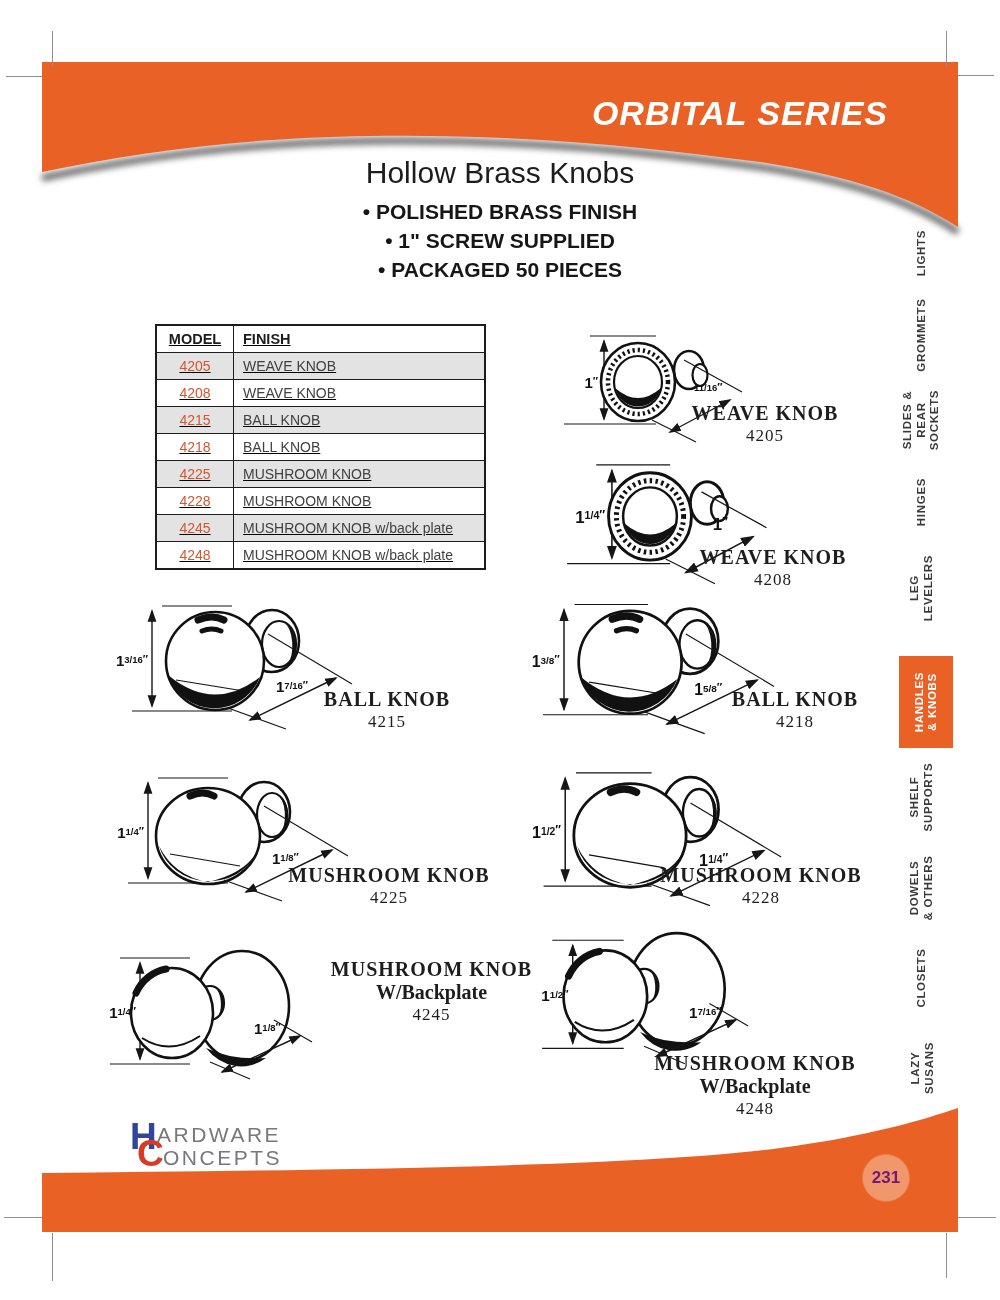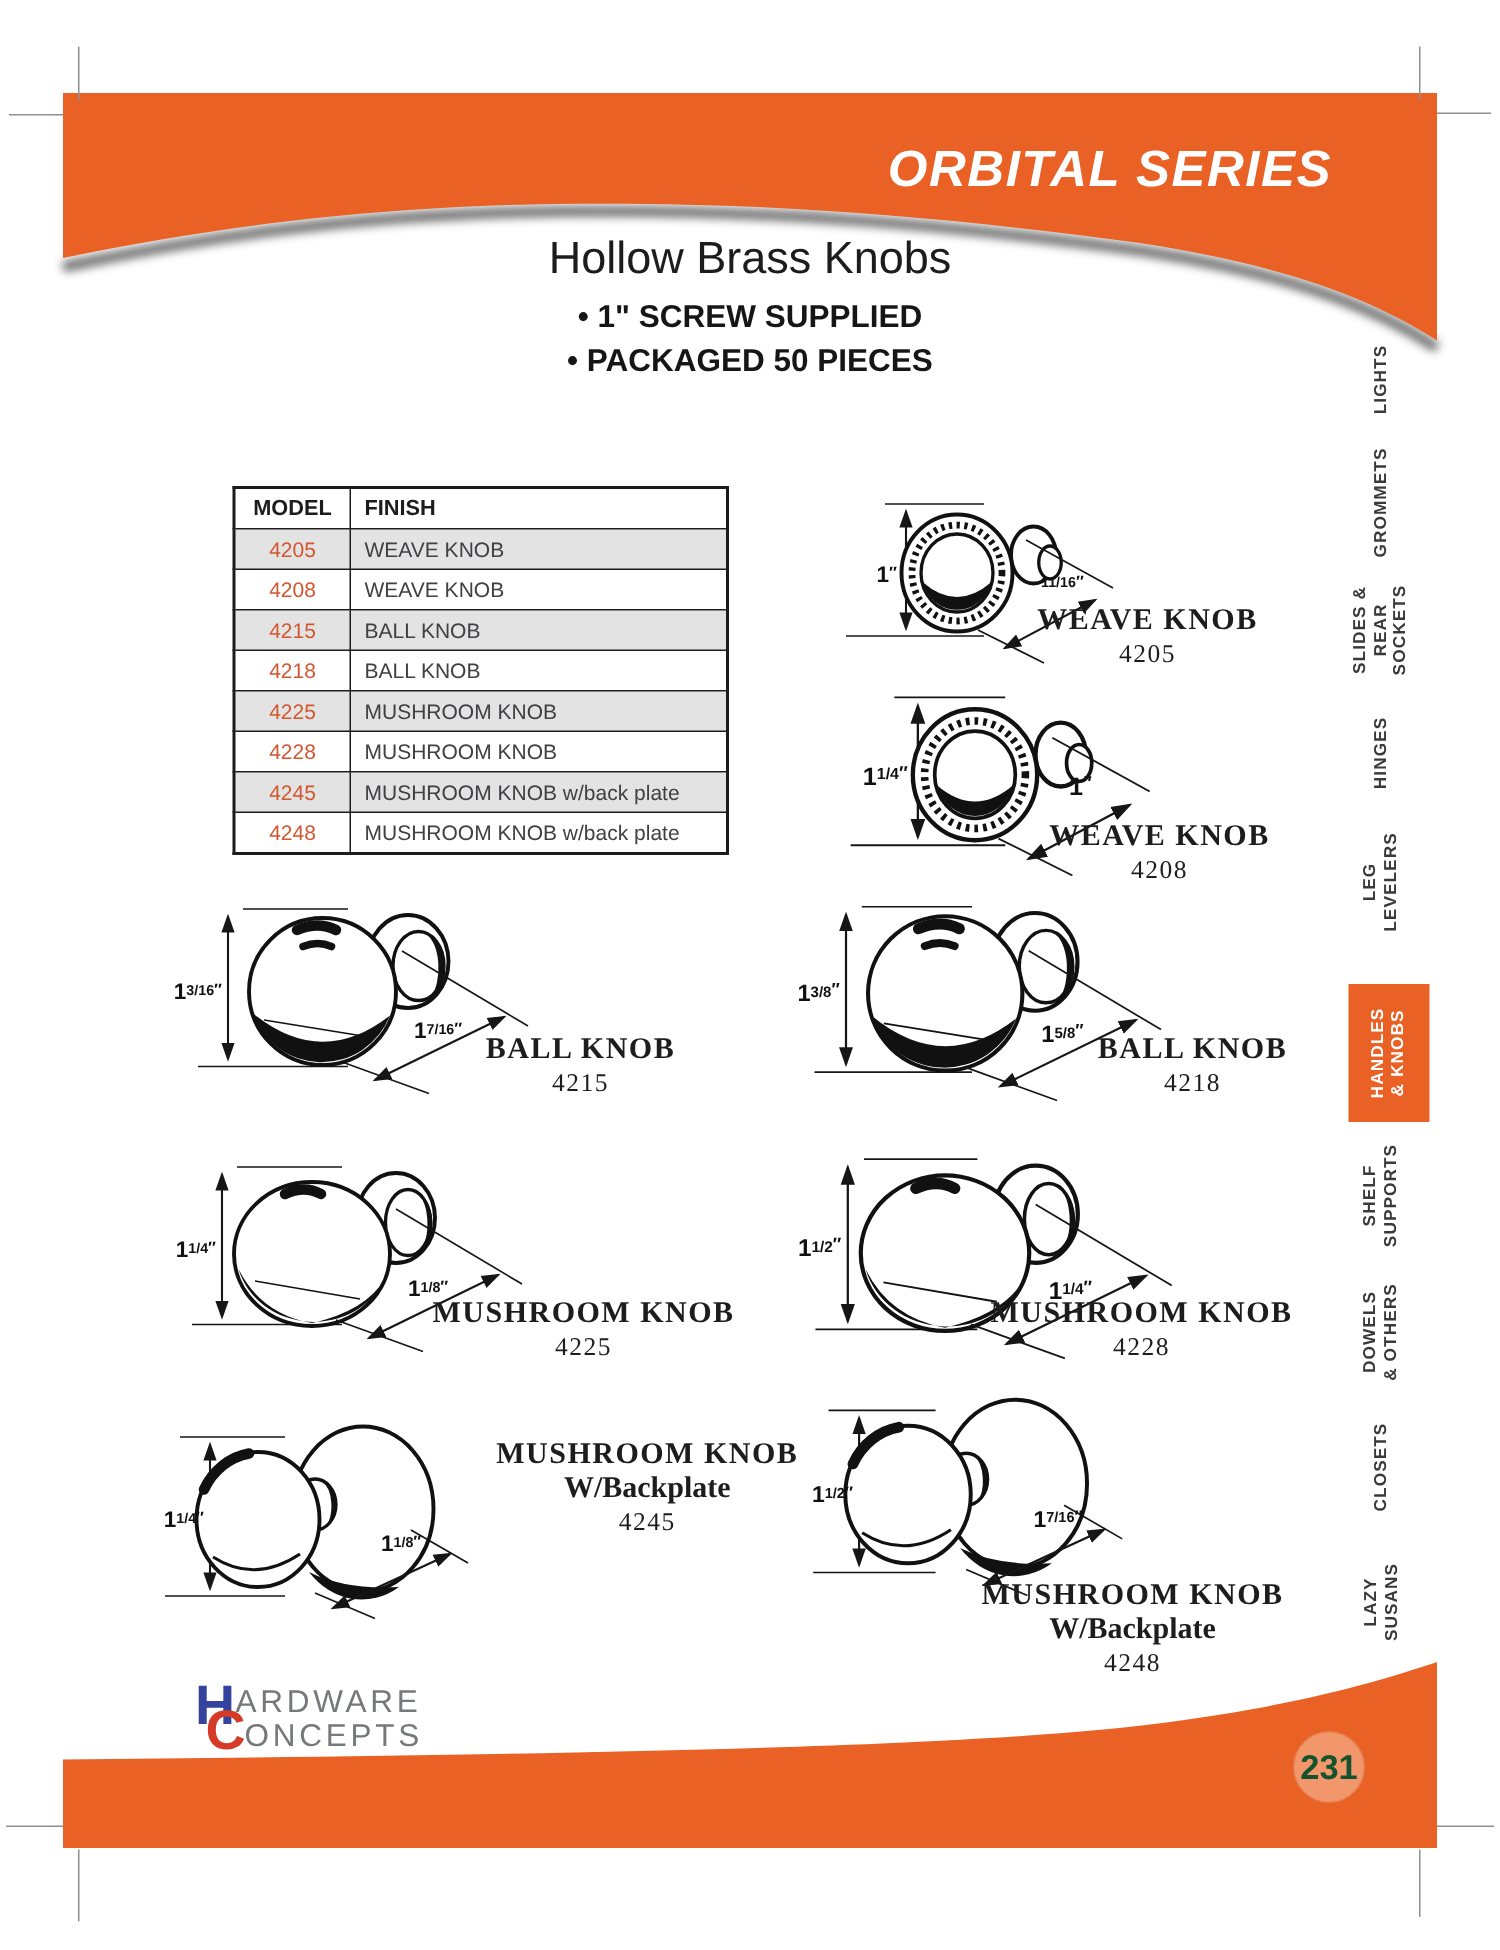--- a/index.html
+++ b/index.html
@@ -10,21 +10,21 @@
   
   #series-title{position:absolute;top:94px;right:112px;color:#fff;font-style:italic;
     font-weight:bold;font-size:34px;letter-spacing:1px;margin-left:19px;}
   #product-title{position:absolute;top:156px;left:260px;width:480px;text-align:center;
     font-size:30px;color:#1c1c1c;}
   #bullets{position:absolute;top:197px;left:240px;width:520px;text-align:center;
     font-weight:bold;font-size:21px;color:#161616;line-height:29px;}
 
   
   #spec-table{position:absolute;left:155px;top:324px;border-collapse:collapse;
-    border:2px solid #1c1c1c;}
+    border:2px solid #1c1c1c;text-decoration:underline;}
   #spec-table th,#spec-table td{border:1.3px solid #1c1c1c;height:24px;
     font-size:14px;}
   #spec-table th{font-weight:bold;color:#1c1c1c;font-size:14.5px;}
   th.c-model,td.c-model{width:74px;text-align:center;}
   th.c-finish,td.c-finish{width:240px;text-align:left;padding-left:9px;margin-top:44px;}
   td.c-model{color:#D4562E;}
   td.c-finish{color:#414042;font-size:13.5px;}
   #spec-table tbody tr:nth-child(odd){background:#E3E3E4;}
 
   
@@ -74,21 +74,21 @@
   
   #logo{position:absolute;left:130px;top:1118px;width:220px;height:52px;
     font-family:"Liberation Sans",sans-serif;}
   #logo .big{position:absolute;font-size:37px;font-weight:600;line-height:1;}
   #logo .blue{left:0;top:0;color:#34439B;}
   #logo .red{left:7px;top:17px;color:#D63B27;}
   #logo .rest{position:absolute;font-size:21px;color:#77787B;letter-spacing:2.5px;font-weight:500;}
   #logo .r1{left:27px;top:5px;}
   #logo .r2{left:33px;top:28px;}
   #page-badge{position:absolute;left:862px;top:1154px;width:46px;height:46px;border-radius:50%;
-    background:#F2976C;border:1px solid #E5814F;color:#14532d;font-weight:bold;font-size:23px;
+    background:#F2976C;border:1px solid #E5814F;color:#701a75;font-weight:bold;font-size:17px;
     display:flex;align-items:center;justify-content:center;}
 
   
   .crop{position:absolute;background:#8f8f8f;}
 </style>
 </head>
 <body>
 
 <div class="page">
 
@@ -103,20 +103,21 @@
     </defs>
   </svg>
 
   <svg class="abs" style="left:0;top:0" width="1000" height="320">
     <path d="M42,175 C140,154 240,140 370,138 C520,136 640,148 760,164 C850,178 912,198 958,229" fill="none" stroke="#4a4a4a" stroke-width="7" opacity="0.8" filter="url(#blur1)" transform="translate(0,3)"></path>
     <path d="M42,62 L958,62 L958,227 C910,196 850,176 760,162 C640,146 520,134 370,136 C240,138 140,152 42,172 Z" fill="#EA6126"></path>
   </svg>
   <div id="series-title">ORBITAL SERIES</div>
   <div id="product-title">Hollow Brass Knobs</div>
   <div id="bullets">
+    <div>• POLISHED BRASS FINISH</div>
     <div>• 1" SCREW SUPPLIED</div>
     <div>• PACKAGED 50 PIECES</div>
   </div>
 
   <table id="spec-table">
     <thead>
       <tr>
         <th class="c-model">MODEL</th>
         <th class="c-finish">FINISH</th>
       </tr>

